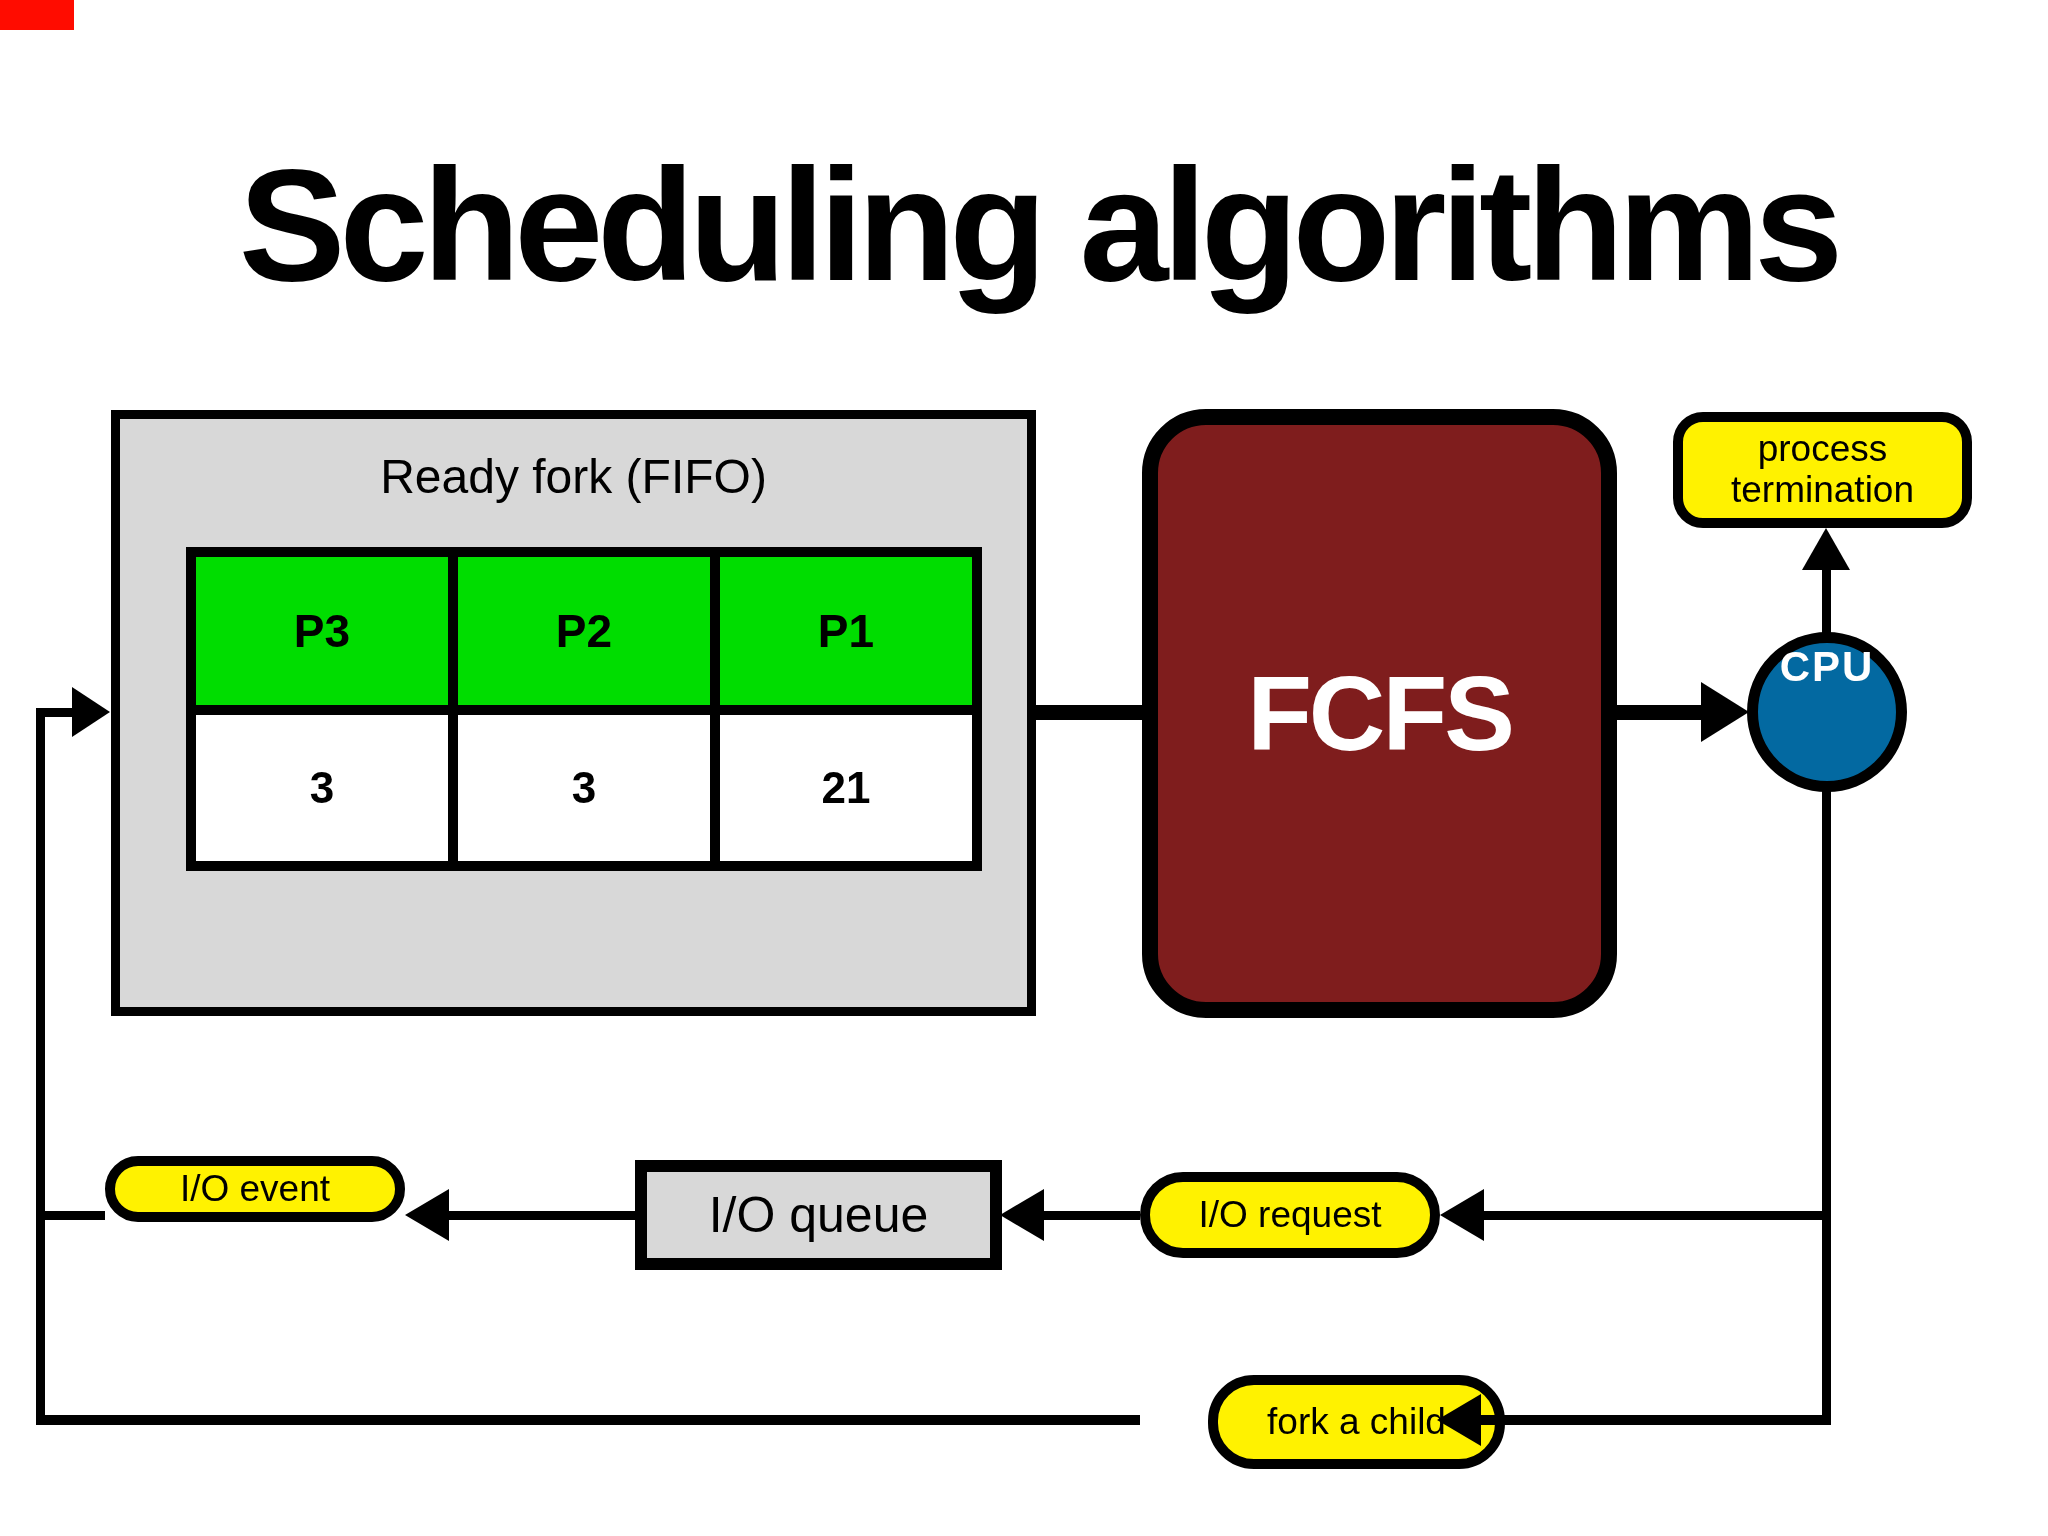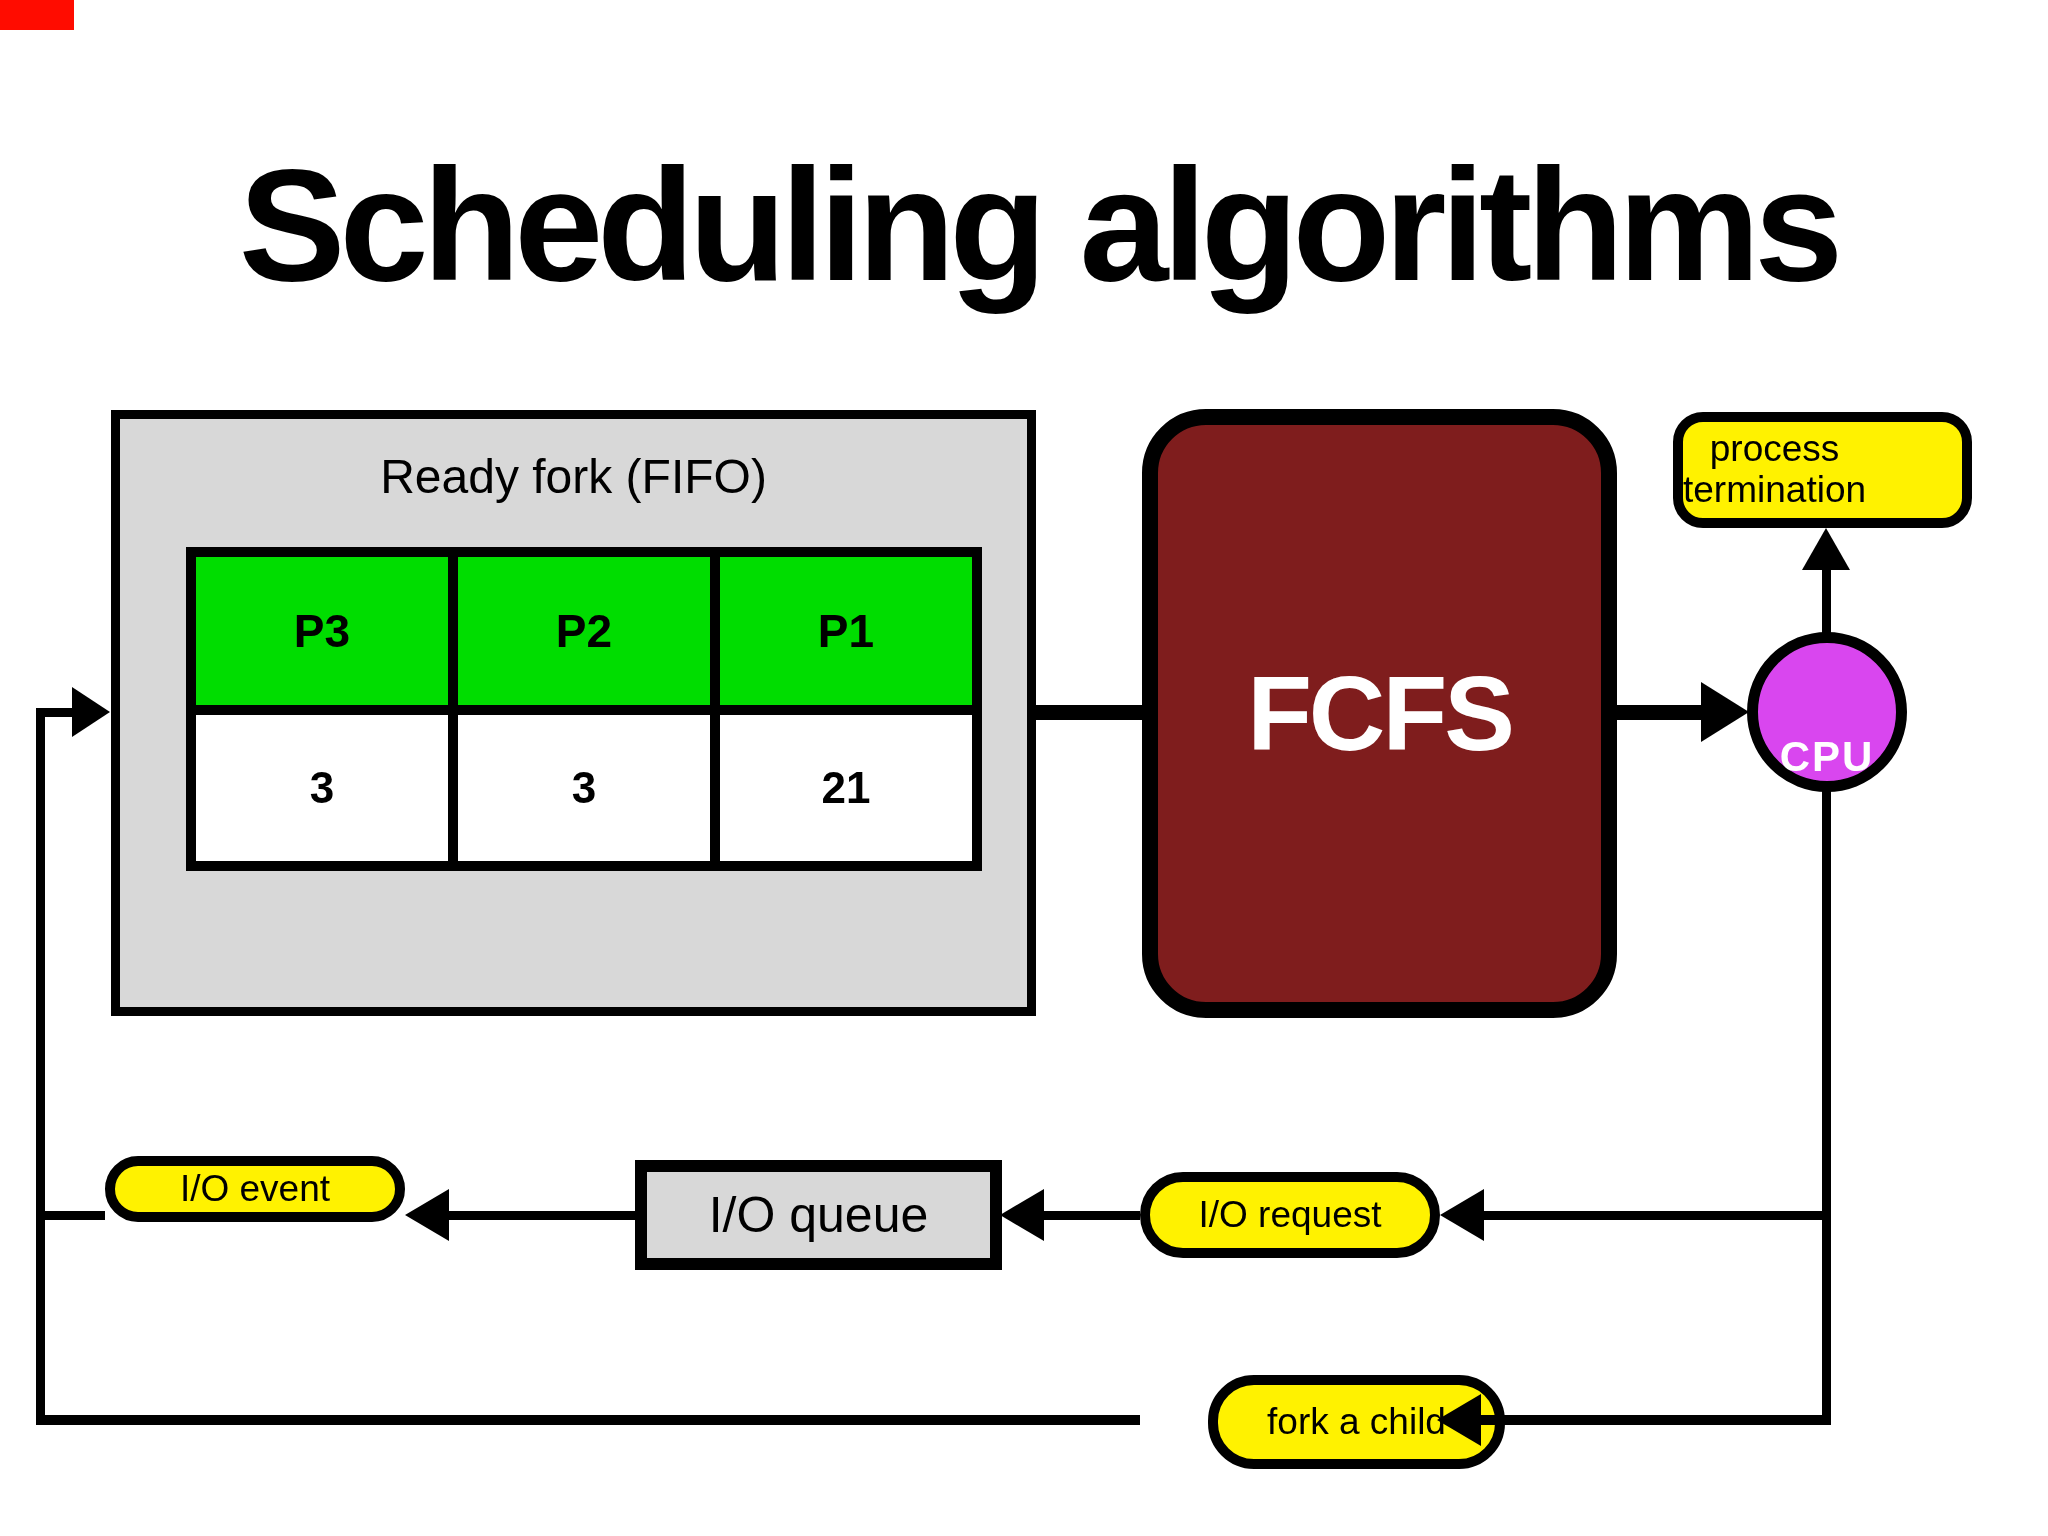--- a/index.html
+++ b/index.html
@@ -55,30 +55,30 @@
   .fcfs-box {
     left: 1142px; top: 409px; width: 475px; height: 609px;
     background: #7f1d1d; border: 16px solid #000; border-radius: 64px;
     display: flex; align-items: center; justify-content: center;
   }
   .fcfs-label { font-size: 106px; font-weight: bold; color: #fff; letter-spacing: -3px; }
 
   
   .cpu-node {
     left: 1747px; top: 632px; width: 160px; height: 160px;
-    background: #d946ef; border: 11px solid #000; border-radius: 50%;
-    display: flex; align-items: flex-end; justify-content: center;
+    background: #0369a1; border: 11px solid #000; border-radius: 50%;
+    display: flex; align-items: flex-start; justify-content: center;
   }
   .cpu-label { font-size: 42px; font-weight: bold; color: #fff; letter-spacing: 2px; }
 
   
   .term-box {
     left: 1673px; top: 412px; width: 299px; height: 116px;
     background: #FFF200; border: 10px solid #000; border-radius: 30px;
-    display: flex; align-items: center; justify-content: flex-start;
+    display: flex; align-items: center; justify-content: center;
   }
   .term-label { font-size: 37px; line-height: 1.1; text-align: center; color: #000; white-space: pre-line; }
 
   
   .pill {
     background: #FFF200; border: 10px solid #000; border-radius: 46px;
     display: flex; align-items: center; justify-content: center;
     font-size: 37px; color: #000;
   }
   .io-event   { left: 105px;  top: 1156px; width: 300px; height: 66px; }

